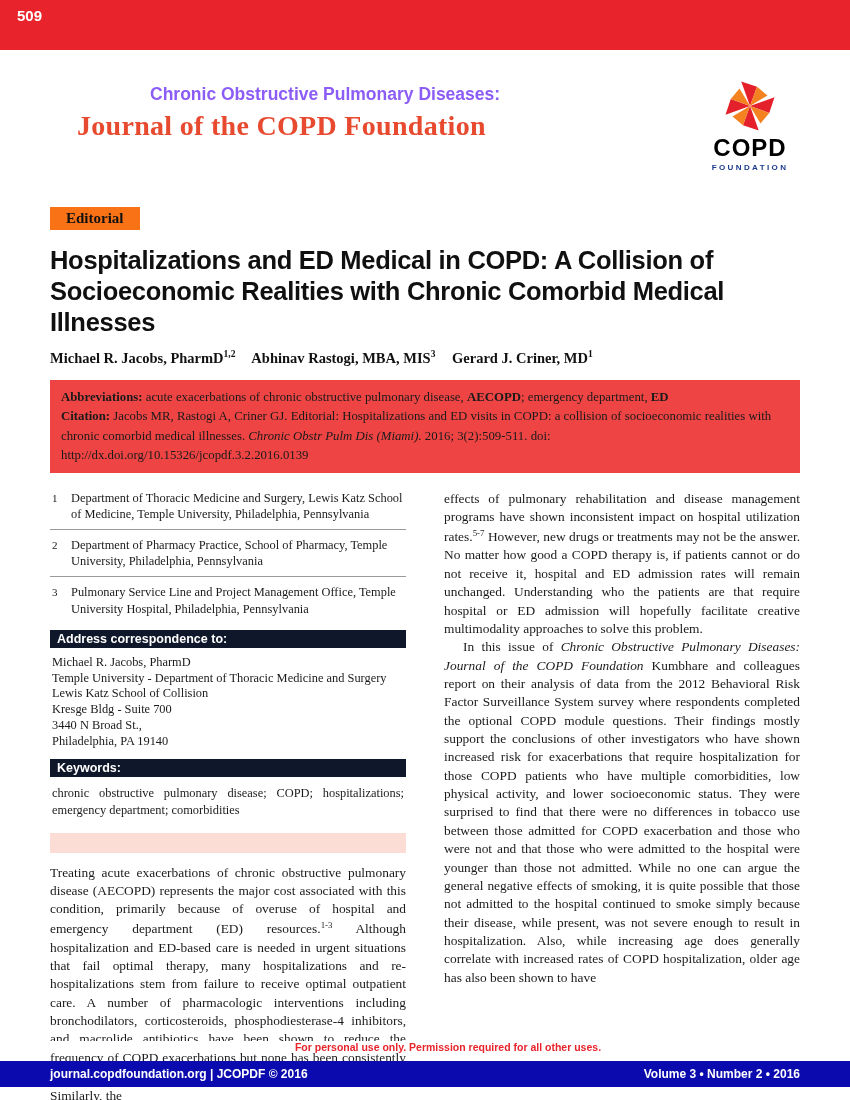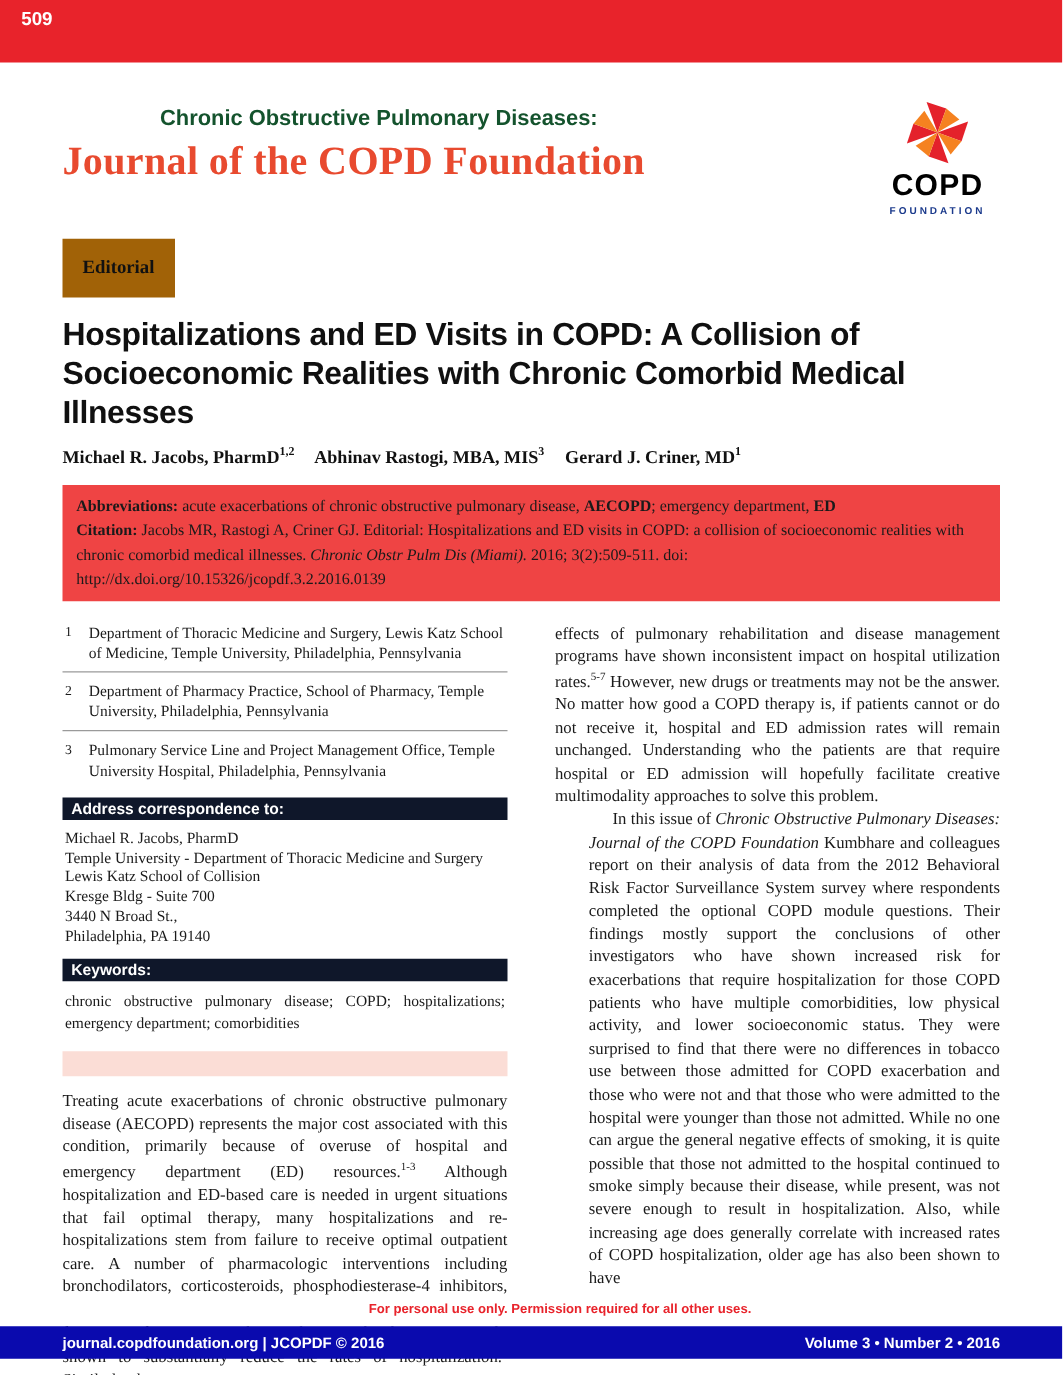--- a/index.html
+++ b/index.html
@@ -11,39 +11,39 @@
   }
   .topbar { height:50px; background:#e8232b; position:relative; }
   .pageno {
     position:absolute; top:7px; left:17px; color:#fff;
     font-family:"Liberation Sans", sans-serif; font-weight:bold; font-size:15px;
   }
   .content { padding:0 50px; position:relative; }
   .masthead { margin-top:34px; display:flex; justify-content:space-between; align-items:flex-start; }
   .series-title {
     font-family:"Liberation Sans", sans-serif; font-weight:bold;
-    color:#14532d; font-size:17.5px; margin-left:78px;
+    color:#8b5cf6; font-size:17.5px; margin-left:100px;
   }
   .journal-title {
     font-family:"Liberation Serif", serif; font-weight:bold;
-    color:#e84a2f; font-size:32px; margin-top:5px; letter-spacing:0.3px;
+    color:#e84a2f; font-size:28px; margin-top:5px; letter-spacing:0.3px;margin-left:27px;
   }
   .logo { width:100px; text-align:center; margin-top:-6px; }
   .logo-acronym {
     font-family:"Liberation Sans", sans-serif; font-weight:bold;
     color:#000000; font-size:24px; letter-spacing:1px; line-height:1; margin-top:-2px;
   }
   .logo-subtitle {
     font-family:"Liberation Sans", sans-serif; font-weight:bold;
     color:#1b3a8c; font-size:8px; letter-spacing:2.4px; margin-top:3px;
   }
   .editorial-badge {
-    display:inline-block; margin-top:18px; background:#a16207; color:#111;
+    display:inline-block; margin-top:35px; background:#f97316; color:#111;
     font-family:"Liberation Serif", serif; font-weight:bold; font-size:15px;
-    padding:15px 16px;
+    padding:3px 16px;
   }
   .title {
     font-family:"Liberation Sans", sans-serif; font-weight:bold;
     font-size:25.5px; line-height:1.22; color:#101010; margin-top:15px;
     letter-spacing:-0.3px;
   }
   .authors { margin-top:10px; font-weight:bold; font-size:14.5px; color:#111; }
   .authors .author { margin-right:13px;text-align:center; }
   sup { font-size:0.66em; }
   .abbrev-box {
@@ -65,21 +65,21 @@
     background:#0f172a; color:#fff; font-family:"Liberation Sans", sans-serif;
     font-weight:bold; font-size:12.5px; padding:2px 7px; margin-top:6px;
   }
   .corr { margin:7px 2px 9px; font-size:12.4px; line-height:1.28; }
   .keywords-text { margin:8px 2px 0; font-size:12.4px; line-height:1.4; text-align:justify; }
   .pink-divider { height:20px; background:#fbddd6; margin-top:13px; }
   .body-text {
     font-size:13.4px; line-height:1.37; text-align:justify; color:#1a1a1a;
   }
   .col-left .body-text { margin-top:11px; }
-  .body-text.indent { text-indent:19px;margin-left:27px; }
+  .body-text.indent { text-indent:19px; }
   .body-text .i { font-style:italic; }
   .personal-use {
     position:absolute; bottom:47px; left:0; right:0; text-align:center;
     color:#e8232b; font-family:"Liberation Sans", sans-serif;
     font-weight:bold; font-size:10.5px; background:#fff;padding-left:46px;
   }
   .bottombar {
     position:absolute; bottom:13px; left:0; right:0; height:26px;
     background:#0a0aae; color:#fff; font-family:"Liberation Sans", sans-serif;
     font-weight:bold; font-size:12px;
@@ -124,21 +124,21 @@
         <div class="logo-acronym">COPD</div>
         <div class="logo-subtitle">FOUNDATION</div>
       </div>
     </div>
 
     <div>
       <span class="editorial-badge">Editorial</span>
     </div>
 
     <h1 class="title">
-      <span>Hospitalizations and ED Visits in COPD: A Collision of</span><br>
+      <span>Hospitalizations and ED Medical in COPD: A Collision of</span><br>
       <span>Socioeconomic Realities with Chronic Comorbid Medical Illnesses</span>
     </h1>
 
     <div class="authors">
       <span class="author"><span>Michael R. Jacobs, PharmD</span><sup>1,2</sup></span>
       <span class="author"><span>Abhinav Rastogi, MBA, MIS</span><sup>3</sup></span>
       <span class="author"><span>Gerard J. Criner, MD</span><sup>1</sup></span>
     </div>
 
     <div class="abbrev-box">

